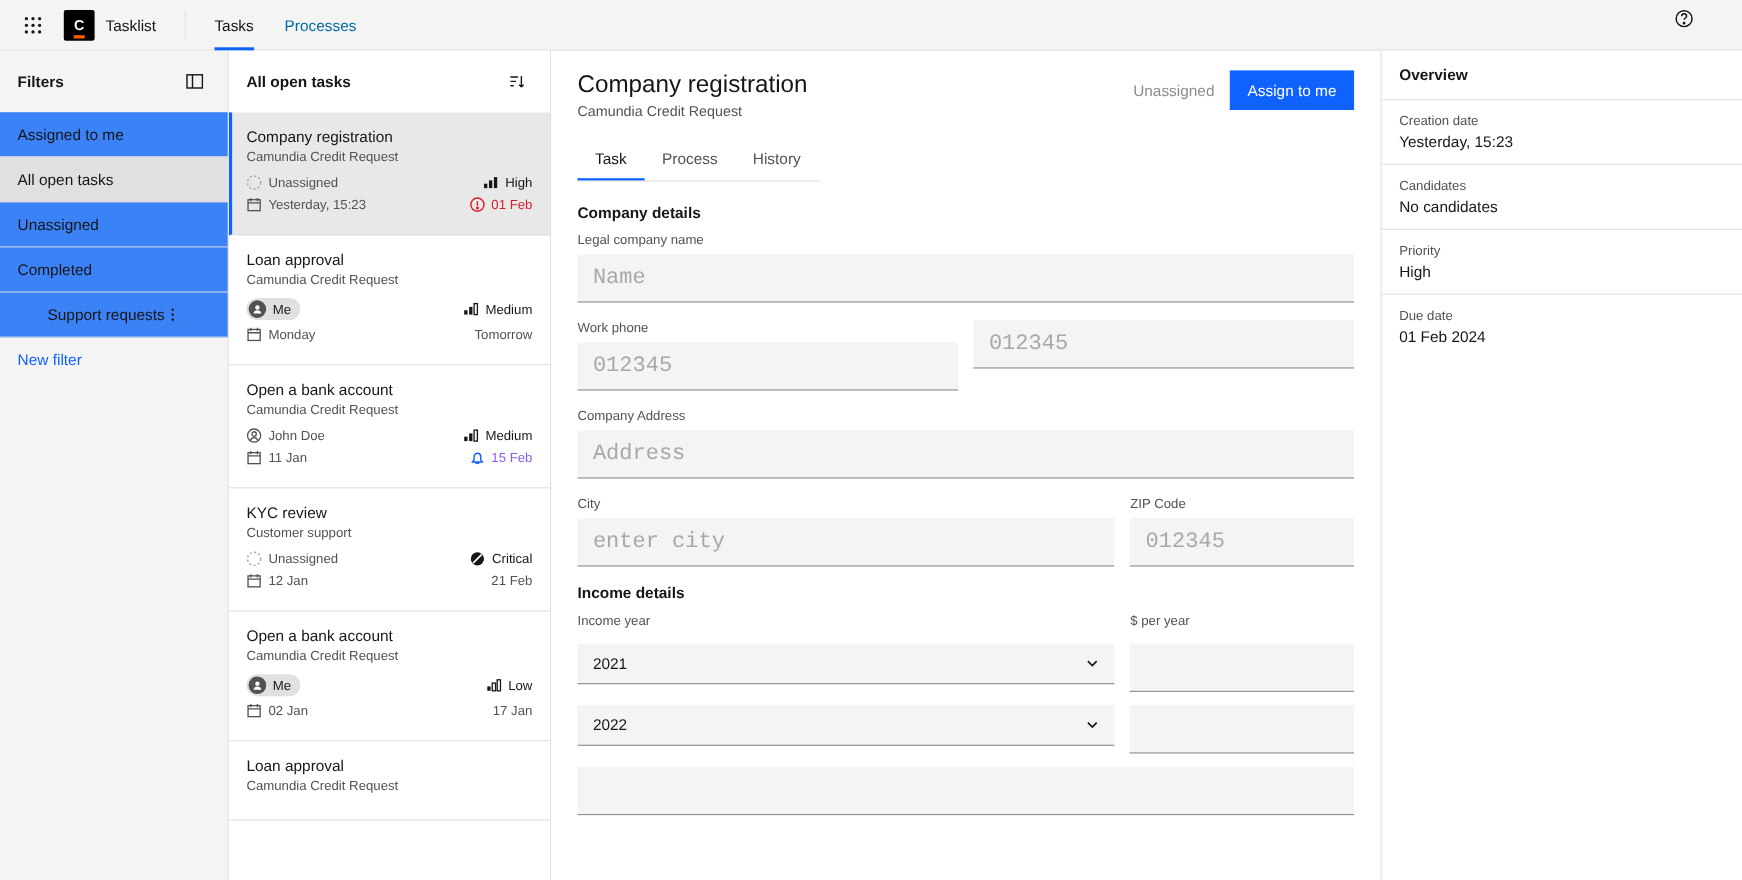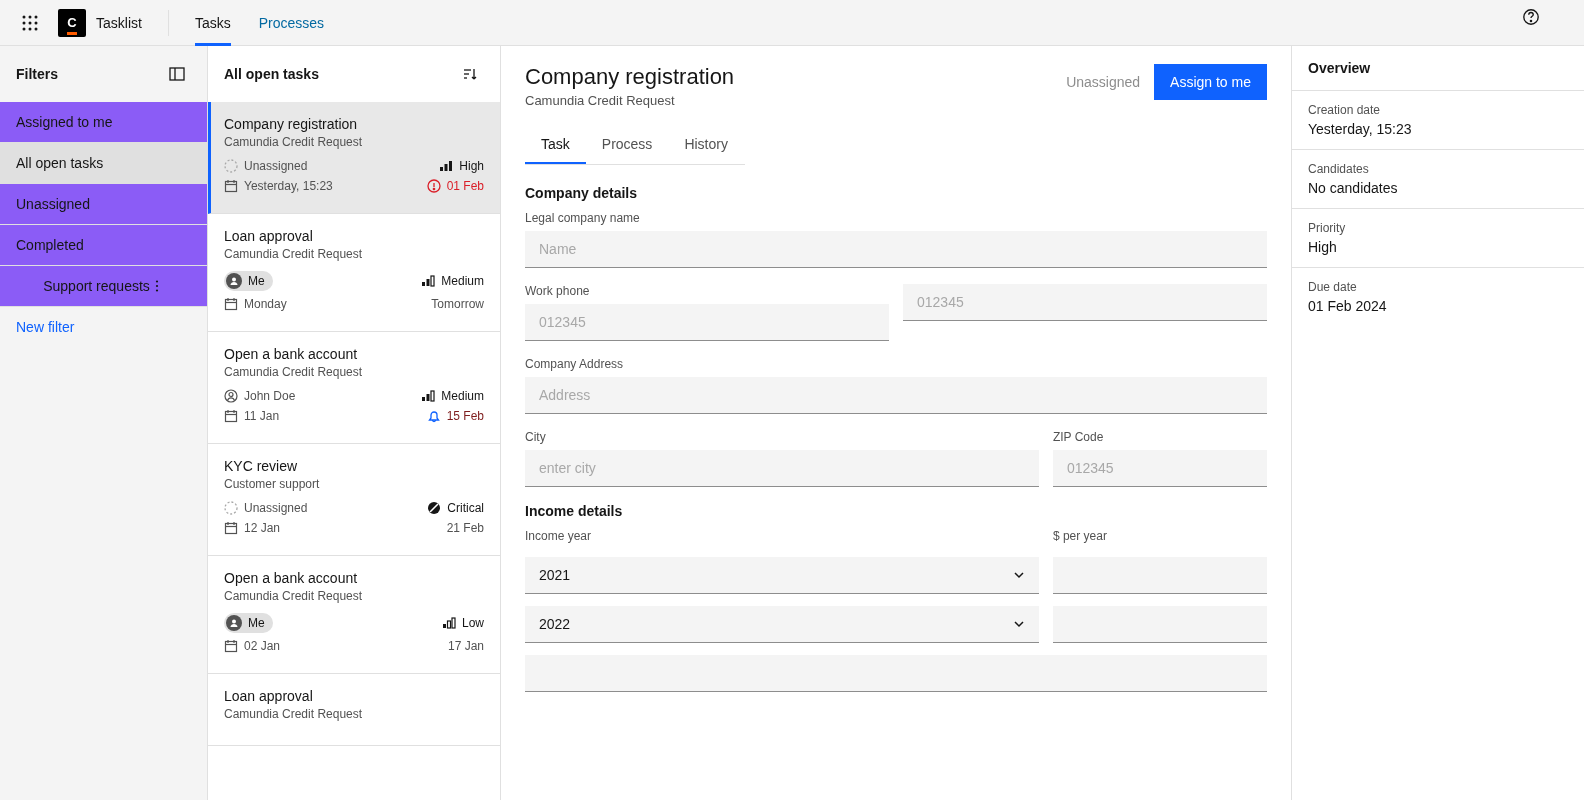--- a/index.html
+++ b/index.html
@@ -14,63 +14,63 @@
 .nav-link.active { color: #161616; border-bottom-color: #0f62fe; }
 .divider-v { width: 1px; height: 26px; background: #e0e0e0; margin-right: 26px; }
 .topbar-right { display: flex; align-items: center; gap: 18px; flex-direction: column; }
 .org-name { font-size: 14px; color: #161616; }
 .icon-btn { width: 28px; height: 28px; display: flex; align-items: center; justify-content: center; cursor: pointer; }
 
 .layout { display: flex; height: calc(100vh - 46px); }
 .filters-panel { width: 208px; border-right: 1px solid #e0e0e0; background: #f4f4f4; }
 .filters-header { display: flex; justify-content: space-between; align-items: center; padding: 14px 16px; }
 .filters-title { font-weight: 600; font-size: 14px; }
-.filter-item { padding: 12px 16px; cursor: pointer; border-bottom: 1px solid #e0e0e0; background: #8b5cf6; font-size: 14px; }
+.filter-item { padding: 12px 16px; cursor: pointer; border-bottom: 1px solid #e0e0e0; background: #3b82f6; font-size: 14px; }
 .filter-item.active { background: #e0e0e0; }
 .filter-item.with-menu { display: flex; justify-content: center; align-items: center; }
 .new-filter { padding: 12px 16px; color: #0f62fe; cursor: pointer; font-size: 14px; }
 
 .tasklist-panel { width: 293px; border-right: 1px solid #e0e0e0; background: #fff; display: flex; flex-direction: column; }
 .tasklist-header { display: flex; justify-content: space-between; align-items: center; padding: 14px 16px; }
 .tasklist-title { font-weight: 600; font-size: 14px; }
 .task-card { padding: 14px 16px; border-bottom: 1px solid #e0e0e0; cursor: pointer; }
 .task-card.active { background: #e8e8e8; border-left: 3px solid #0f62fe; padding-left: 13px; }
 .task-title { font-size: 14px; font-weight: 400; margin-bottom: 3px; }
 .task-sub { font-size: 12px; color: #525252; margin-bottom: 10px; }
 .task-row { display: flex; justify-content: space-between; align-items: center; margin-bottom: 6px; }
 .task-meta { display: flex; align-items: center; gap: 6px; font-size: 12px; color: #525252; }
 .task-meta.priority { color: #161616; }
 .me-badge { background: #e0e0e0; border-radius: 12px; padding: 2px 8px 2px 2px; display: inline-flex; align-items: center; gap: 6px; font-size: 12px; }
 .me-badge .circ { width: 16px; height: 16px; border-radius: 50%; background: #525252; display: inline-flex; align-items: center; justify-content: center; }
 .due-alert { color: #da1e28; }
-.reminder { color: #7f1d1d; align-items: flex-end; }
+.reminder { color: #8b5cf6; align-items: flex-end; }
 
 .detail-panel { flex: 1; display: flex; flex-direction: column; overflow-y: auto; }
 .detail-header { padding: 18px 24px 0 24px; display: flex; justify-content: space-between; align-items: flex-start; }
 .detail-title { font-size: 22px; font-weight: 400; margin-bottom: 3px; }
 .detail-sub { font-size: 13px; color: #525252; }
 .assign-row { display: flex; align-items: center; gap: 14px; }
 .unassigned-text { color: #8d8d8d; font-size: 14px; }
 .btn-primary { background: #0f62fe; color: #fff; border: none; padding: 10px 16px; font-size: 14px; cursor: pointer; }
 
 .tabs { display: flex; border-bottom: 1px solid #e0e0e0; margin: 18px 24px 0 24px; }
 .tab { padding: 10px 16px; cursor: pointer; color: #525252; border-bottom: 2px solid transparent; font-size: 14px; }
 .tab.active { color: #161616; border-bottom-color: #0f62fe; }
 
 .form-body { padding: 20px 24px; }
 .section-title { font-weight: 600; font-size: 14px; margin-bottom: 10px; }
 .form-label { font-size: 12px; color: #525252; margin-bottom: 6px; display: block; }
-.form-input { width: 100%; background: #f4f4f4; border: none; border-bottom: 1px solid #8d8d8d; padding: 10px 14px; font-size: 14px; color: #161616; }
+.form-input { width: 100%; background: #f4f4f4; border: none; border-bottom: 1px solid #8d8d8d; padding: 10px 14px; font-size: 20px; color: #161616; font-family: Liberation Mono, monospace; }
 .form-input::placeholder { color: #a8a8a8; }
 .form-select { width: 100%; background: #f4f4f4; border: none; border-bottom: 1px solid #8d8d8d; padding: 10px 14px; font-size: 14px; display: flex; justify-content: space-between; align-items: center; cursor: pointer; }
 .form-row { display: flex; gap: 14px; margin-bottom: 16px; }
 .form-col { flex: 1; }
 .form-col-wide { flex: 2.4; }
 
-.overview-panel { width: 293px; border-left: 1px solid #e0e0e0; background: #fff; }
+.overview-panel { width: 329px; border-left: 1px solid #e0e0e0; background: #fff; }
 .overview-title { font-weight: 600; font-size: 14px; padding: 14px 16px; }
 .ov-item { padding: 12px 16px; border-top: 1px solid #e0e0e0; }
 .ov-label { font-size: 12px; color: #525252; margin-bottom: 4px; }
 .ov-value { font-size: 14px; color: #161616; }
 .tasklist-scroll { overflow-y: auto; flex: 1; }
 
 svg { display: block; }
 </style>
 </head>
 <body>

